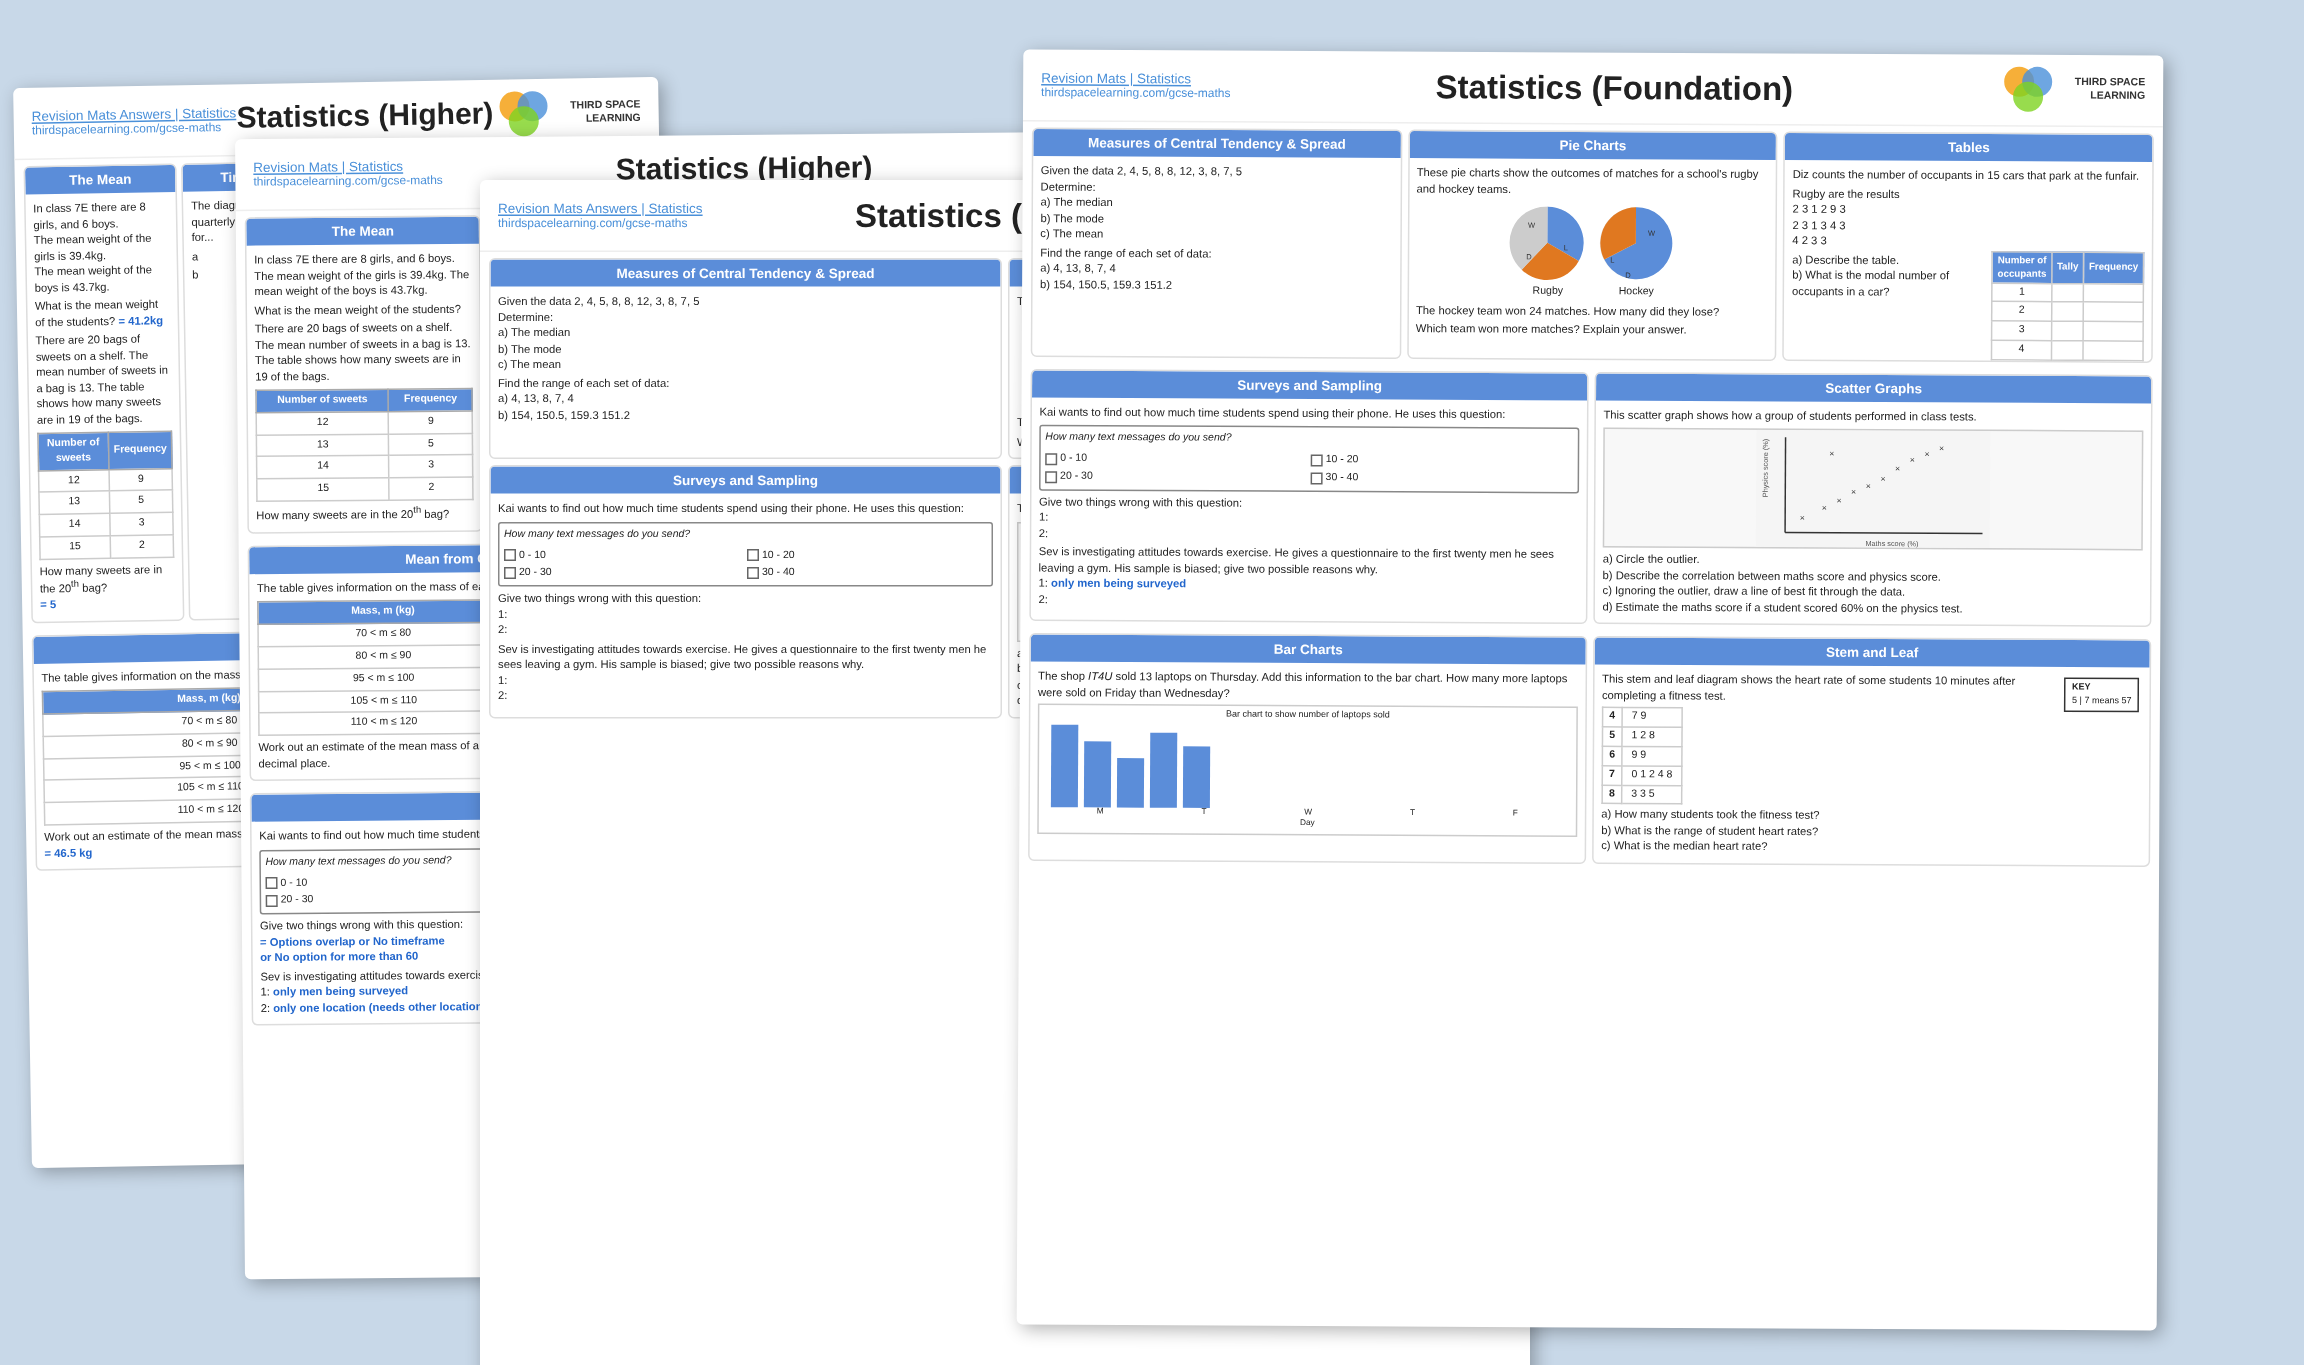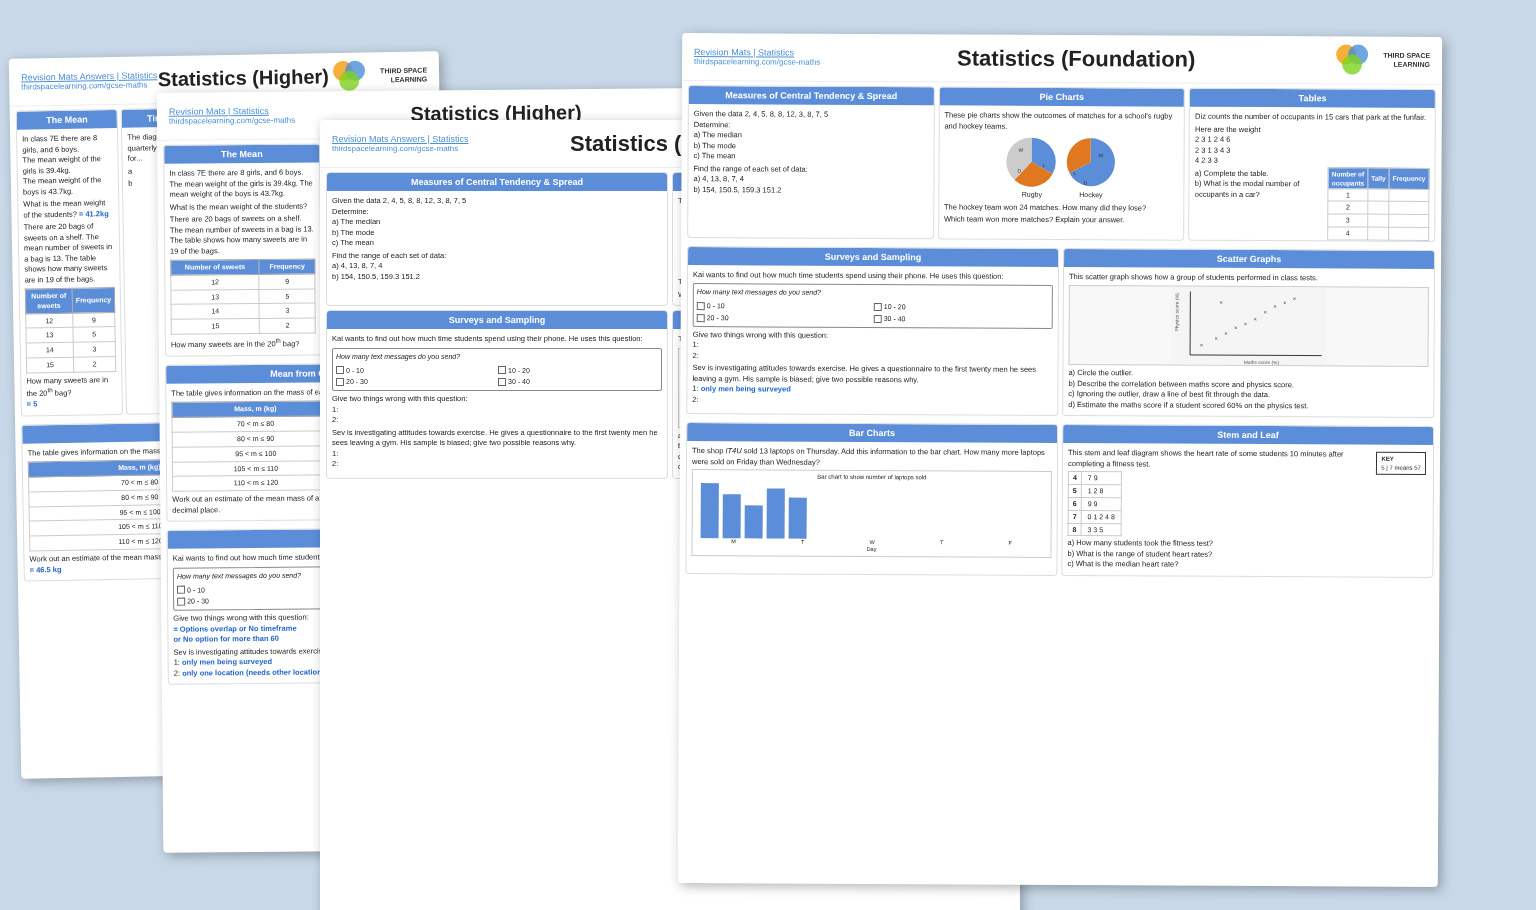--- a/index.html
+++ b/index.html
@@ -708,22 +708,22 @@
             </div>
           </div>
           <p>The hockey team won 24 matches. How many did they lose?</p>
           <p class="mt2">Which team won more matches? Explain your answer.</p>
         </div>
       </div>
       <div class="section-box">
         <div class="section-header">Tables</div>
         <div class="section-body">
           <p>Diz counts the number of occupants in 15 cars that park at the funfair.</p>
-          <p class="mt2">Here are the weight</p>
-          <p>2 3  1 2 4 6</p>
+          <p class="mt2">Rugby are the results</p>
+          <p>2 3  1 2 9 3</p>
           <p>2 3  1 3 4 3</p>
           <p>4 2  3 3</p>
           <div style="float:right; margin-left:4px;">
             <table class="freq-table">
               <tbody>
                   <tr>
                     <th>Number of<br>occupants</th>
                     <th>Tally</th>
                     <th>Frequency</th>
                   </tr>
@@ -743,21 +743,21 @@
                     <td></td>
                   </tr>
               <tr>
                     <td>4</td>
                     <td></td>
                     <td></td>
                   </tr>
             </tbody>
               </table>
           </div>
-          <p class="mt2">a) Complete the table.</p>
+          <p class="mt2">a) Describe the table.</p>
           <p>b) What is the modal number of occupants in a car?</p>
         </div>
       </div>
     </div>
 
     <div style="padding:4px 6px; display:grid; grid-template-columns:1fr 1fr; gap:4px;">
       <div class="section-box">
         <div class="section-header">Surveys and Sampling</div>
         <div class="section-body">
           <p>Kai wants to find out how much time students spend using their phone. He uses this question:</p>

